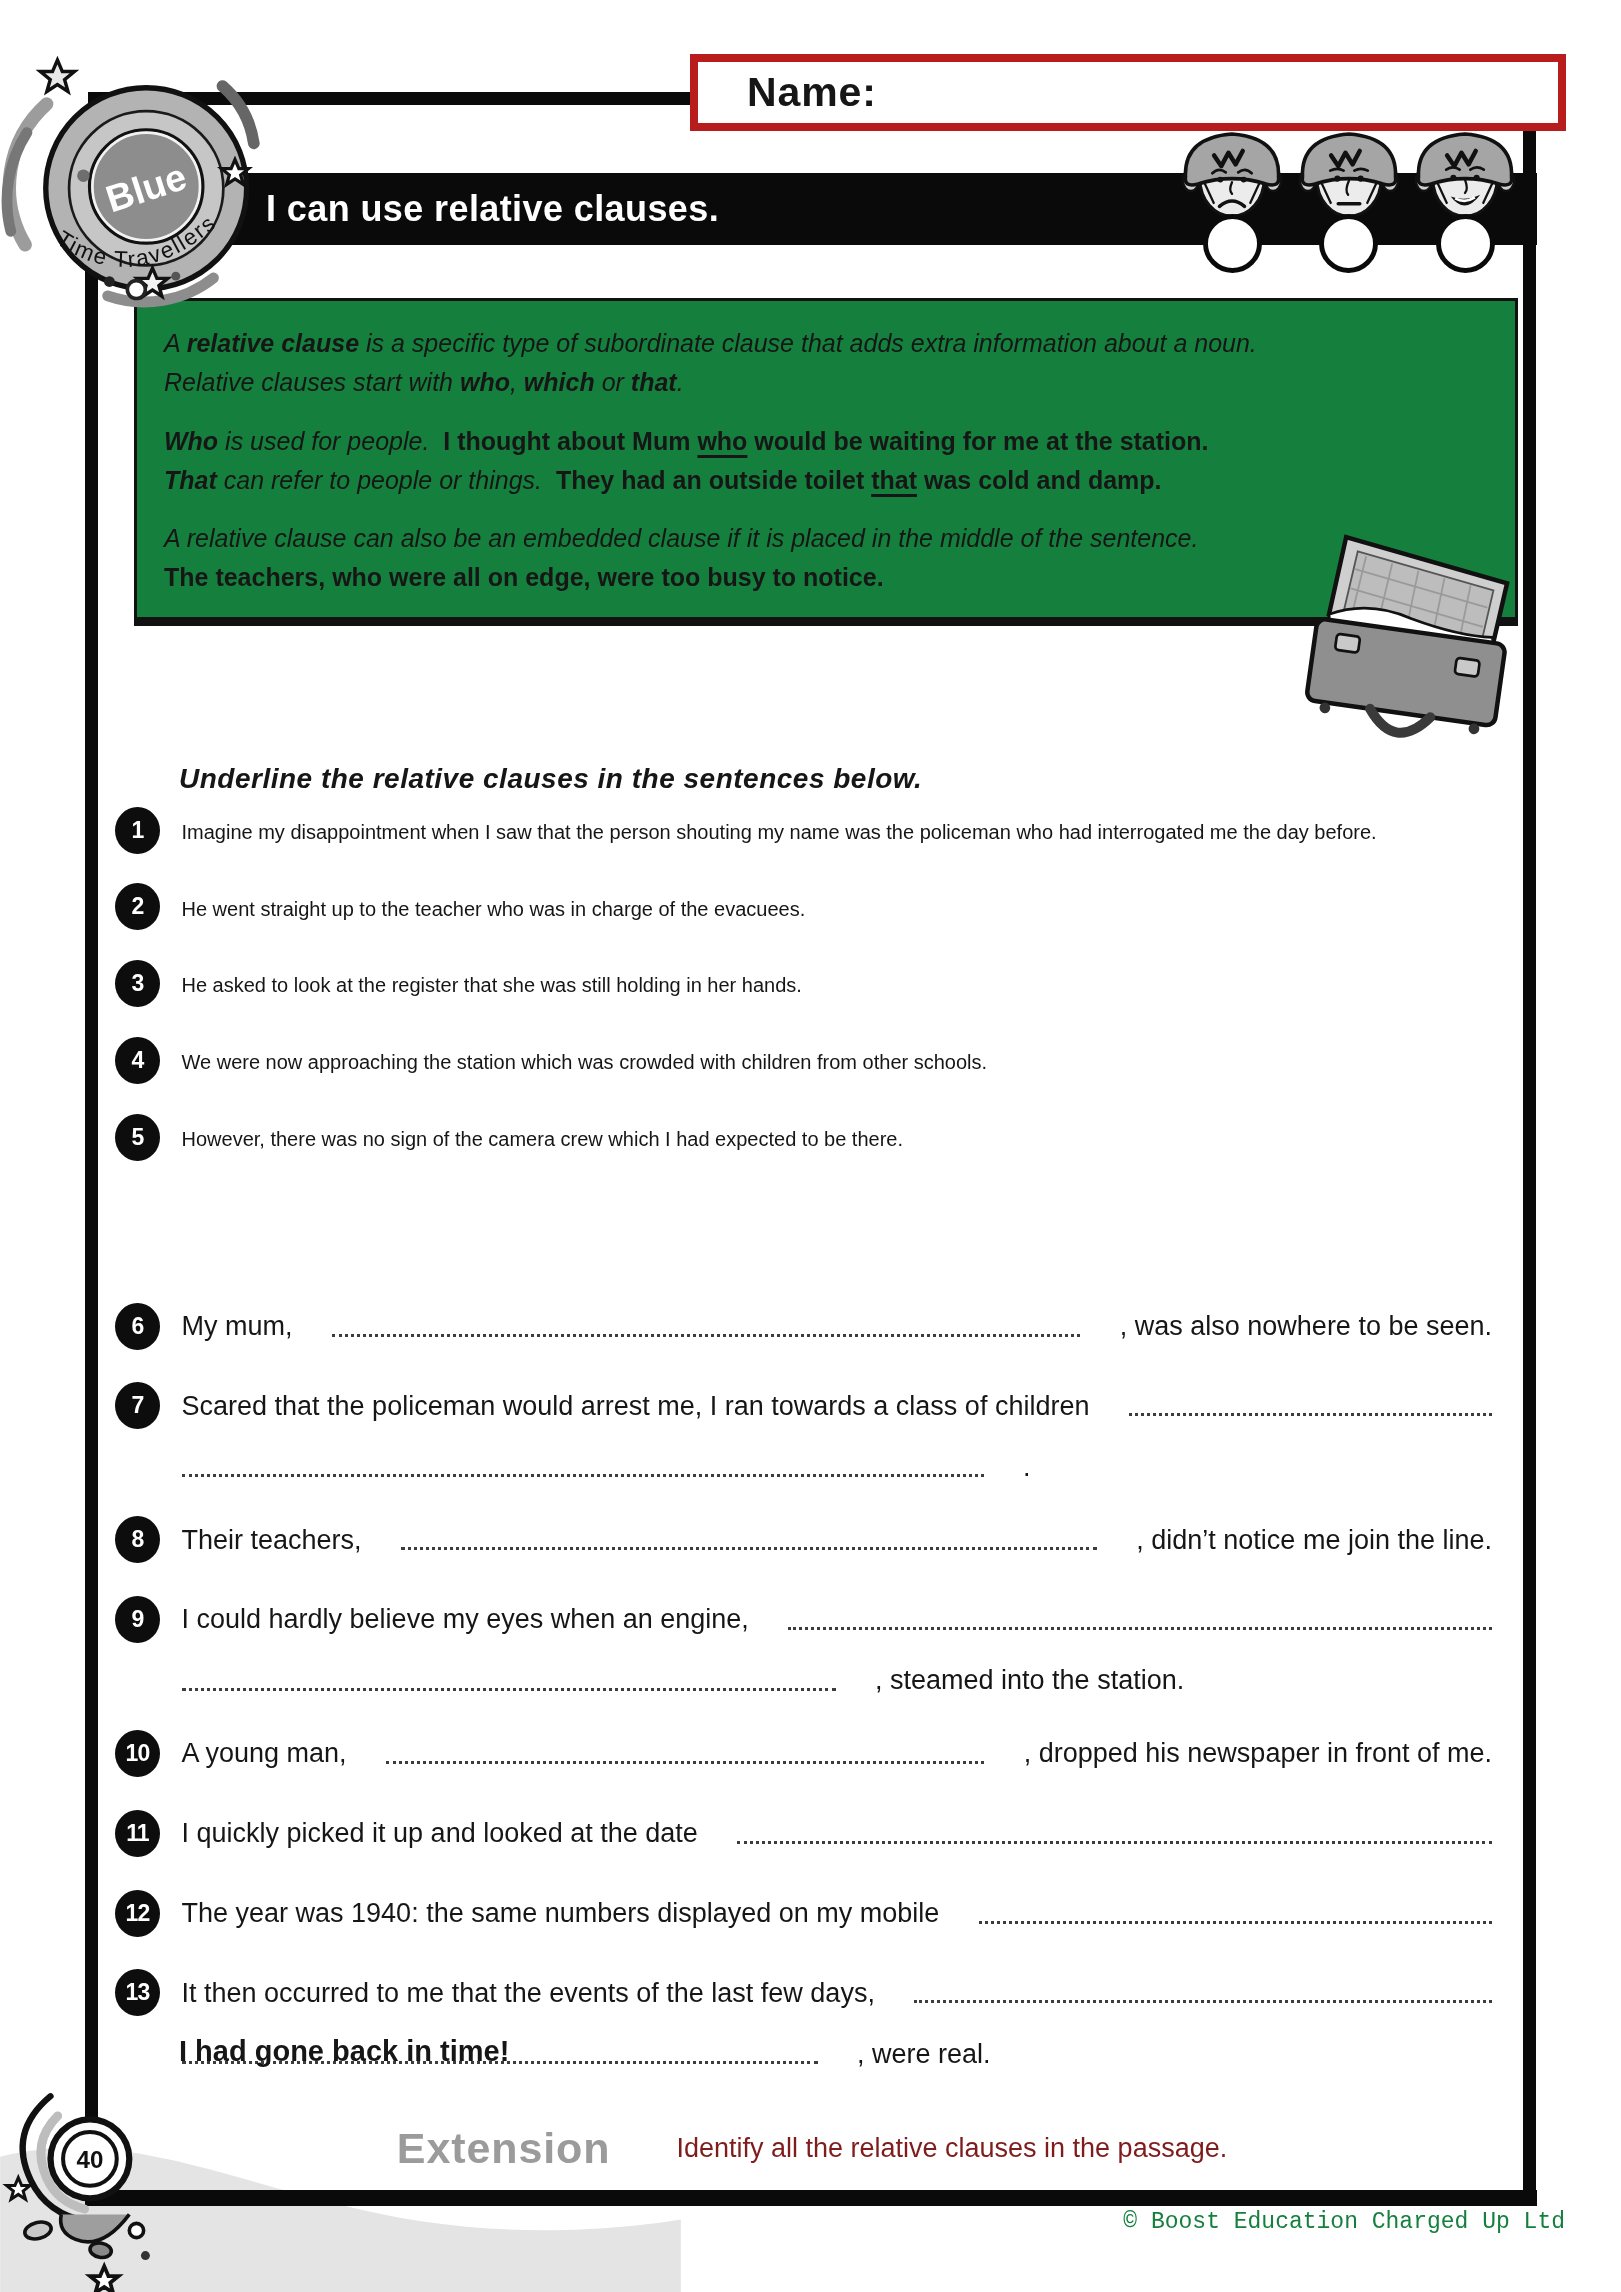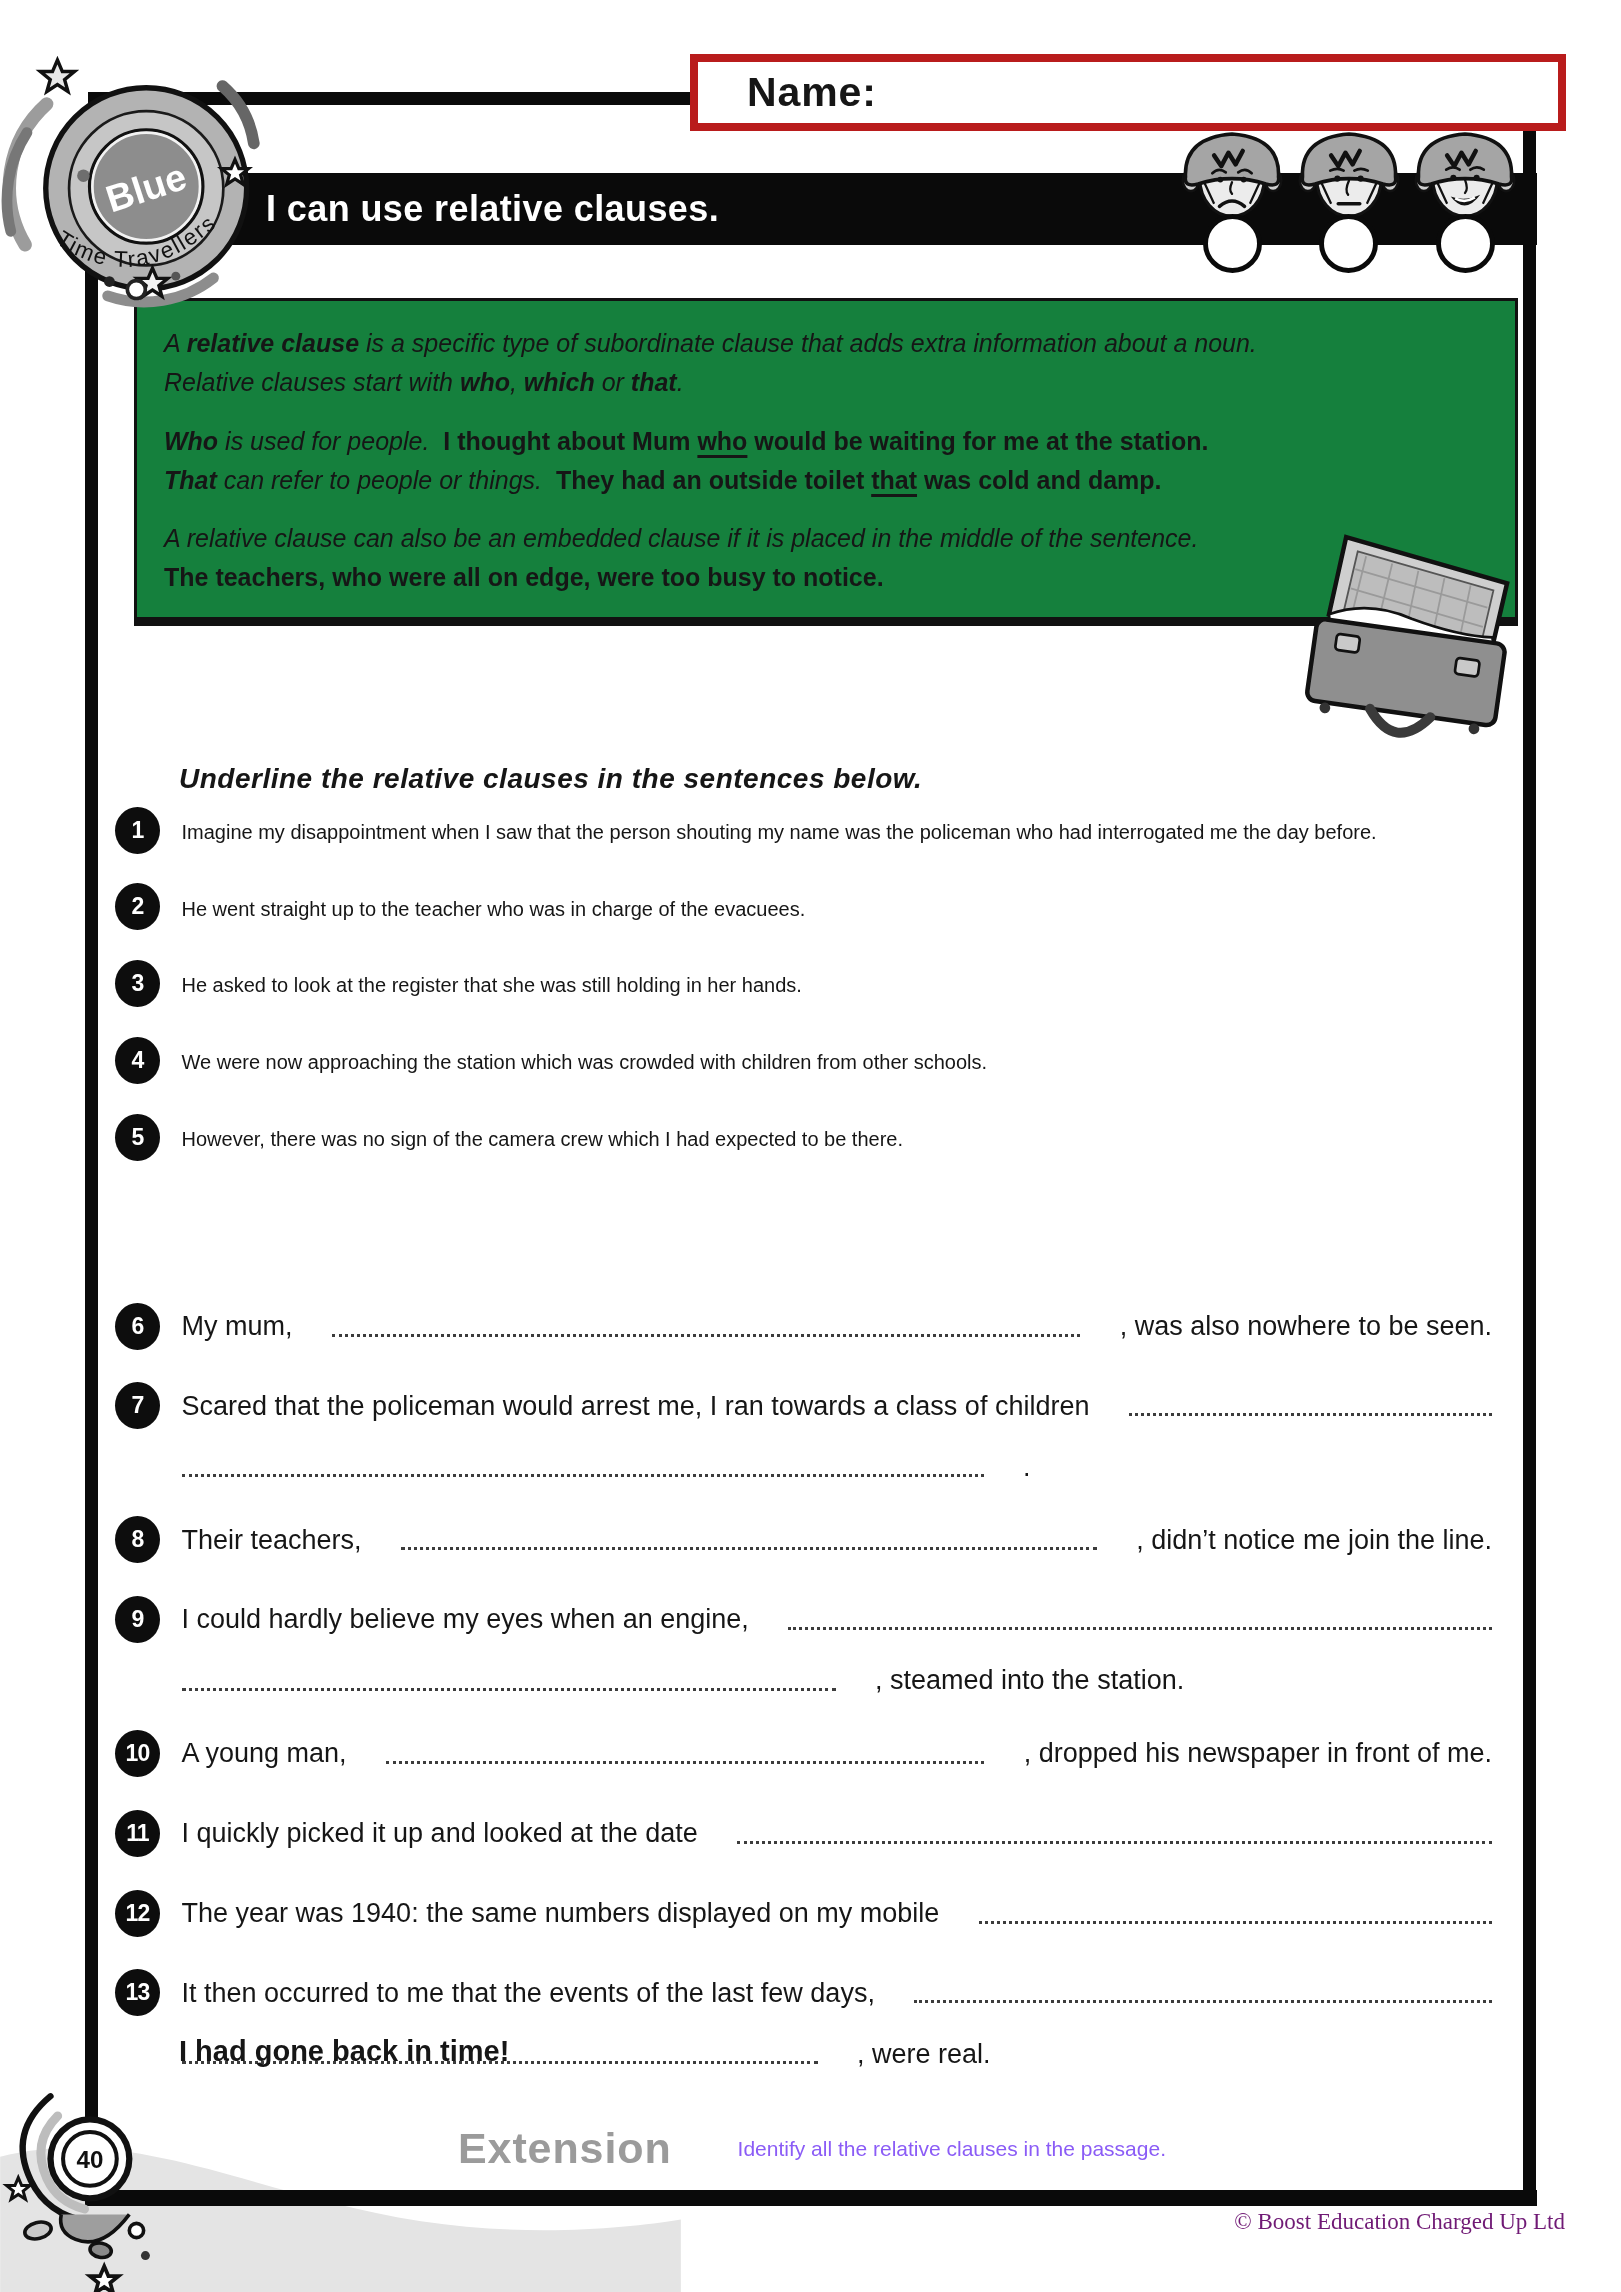--- a/index.html
+++ b/index.html
@@ -62,26 +62,26 @@
   .item-line{display:flex;align-items:flex-end;font-size:27px;line-height:34px;gap:32px;}
   .item-line + .item-line{margin-top:27px;}
   .seg-text{white-space:pre;}
   .dots{flex:1;border-bottom:3.6px dotted #3c3c3c;margin-bottom:6.3px;min-width:36px;}
   .dots.fixed{flex:none;}
 
   .closing{position:absolute;left:179px;top:2035px;font-size:29px;font-weight:bold;z-index:1;}
 
   .extension{position:absolute;left:99px;top:2124px;width:1426px;text-align:center;z-index:2;}
   .ext-label{color:#9b9b9b;font-weight:bold;font-size:43px;letter-spacing:0.9px;margin-right:18px;vertical-align:middle;}
-  .ext-text{font-size:21px;vertical-align:middle;color:#8b5cf6;margin-left:44px;}
+  .ext-text{font-size:27px;vertical-align:middle;color:#7f1d1d;margin-left:44px;}
 
   .wave{position:absolute;left:0;top:2087px;z-index:1;}
   .swirl-bottom{position:absolute;left:-5.4px;top:2080px;z-index:5;}
-  .copyright{position:absolute;right:57px;top:2209px;font-family:Liberation Serif, serif;
-             font-size:23px;color:#701a75;z-index:5;}
+  .copyright{position:absolute;right:57px;top:2209px;font-family:Liberation Mono, monospace;
+             font-size:23px;color:#15803d;z-index:5;}
 </style>
 </head>
 <body>
 
 <div class="page">
 
   <div class="frame-left"></div>
   <div class="frame-right"></div>
   <div class="frame-bottom"></div>
   <div class="top-rule"></div>

